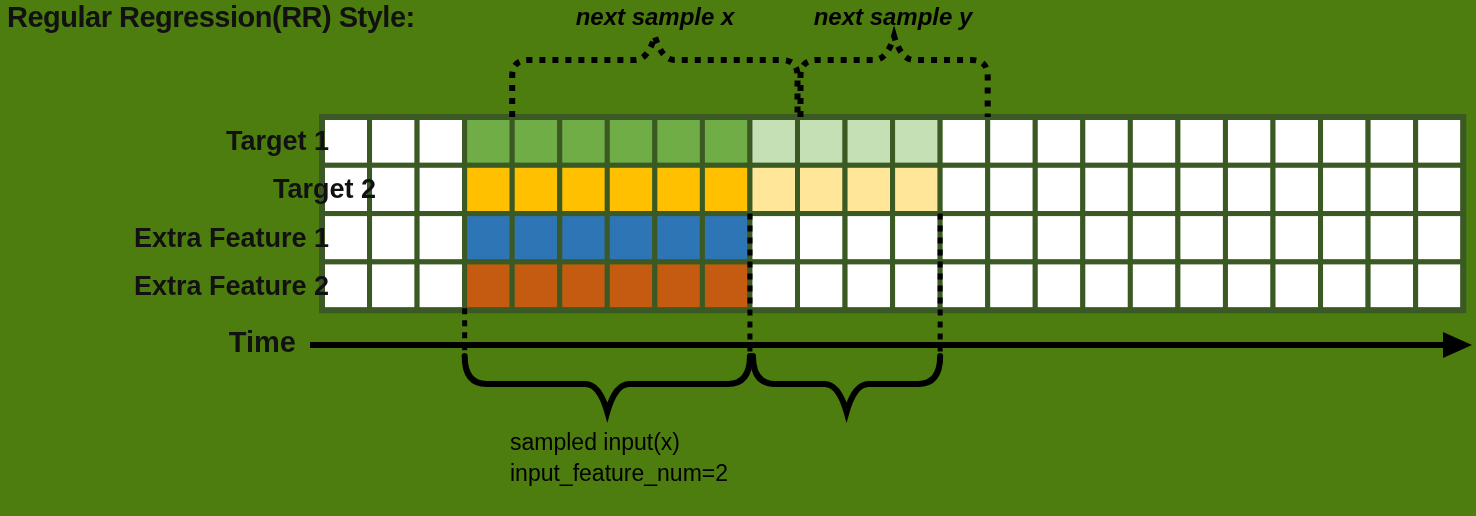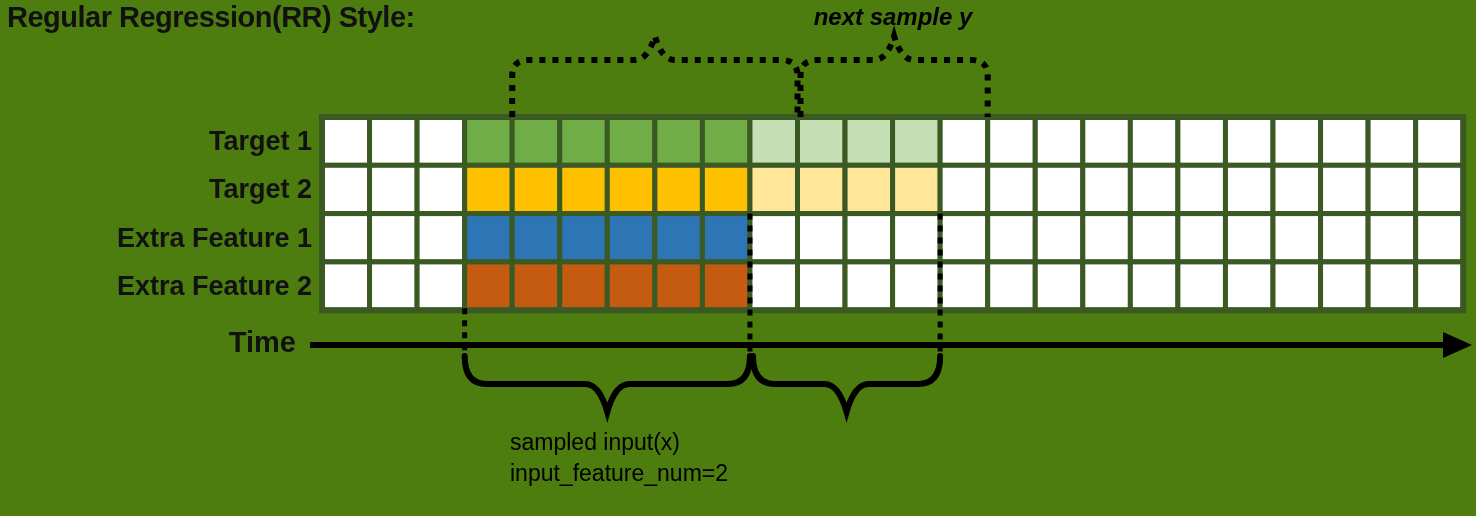--- a/index.html
+++ b/index.html
@@ -8,21 +8,21 @@
     font-family:"Liberation Sans", sans-serif; overflow:hidden;
   }
   .canvas svg { position:absolute; left:0; top:0; }
   .title {
     position:absolute; left:7px; top:1px; font-size:29px; font-weight:bold;
     color:#111; letter-spacing:-0.5px; white-space:nowrap;
   }
   .row-label {
     position:absolute; left:0; width:312px; height:48px;
     display:flex; align-items:center; justify-content:flex-end;
-    font-weight:bold; font-size:27px; color:#111; white-space:nowrap;
+    font-weight:bold; font-size:27px; color:#111; white-space:nowrap;padding-left:17px;
   }
   .brace-label {
     position:absolute; top:3px; width:320px; text-align:center;
     font-style:italic; font-size:24px; font-weight:600; color:#000; white-space:nowrap;
   }
   .time-label {
     position:absolute; left:140px; top:326px; width:156px; text-align:right;
     font-weight:bold; font-size:29px; color:#111;
   }
   .note {
@@ -138,24 +138,25 @@
       <path d="M 512.1999999999999 117 L 512.1999999999999 76 Q 512.1999999999999 60 528.1999999999999 60 L 634.8499999999999 60 Q 647.8499999999999 60 654.8499999999999 36 Q 661.8499999999999 60 674.8499999999999 60 L 781.4999999999999 60 Q 797.4999999999999 60 797.4999999999999 76 L 797.4999999999999 117" fill="none" stroke="#000" stroke-width="6" stroke-dasharray="6 7"></path>
       <path d="M 800.5 117 L 800.5 76 Q 800.5 60 816.5 60 L 874.1 60 Q 887.1 60 894.1 36 Q 901.1 60 914.1 60 L 971.7 60 Q 987.7 60 987.7 76 L 987.7 117" fill="none" stroke="#000" stroke-width="6" stroke-dasharray="6 7"></path>
       <line x1="310" y1="345" x2="1446" y2="345" stroke="#000" stroke-width="6"></line>
       <polygon points="1443,332 1472,345 1443,358" fill="#000"></polygon>
       <path d="M 464.65 356 Q 464.65 384 486.65 384 L 585.3 384 Q 599.3 384 607.3 412 Q 615.3 384 629.3 384 L 727.9499999999999 384 Q 749.9499999999999 384 749.9499999999999 356" fill="none" stroke="#000" stroke-width="6" stroke-linecap="round"></path>
       <path d="M 752.95 356 Q 752.95 384 774.95 384 L 824.5500000000001 384 Q 838.5500000000001 384 846.5500000000001 412 Q 854.5500000000001 384 868.5500000000001 384 L 918.1500000000001 384 Q 940.1500000000001 384 940.1500000000001 356" fill="none" stroke="#000" stroke-width="6" stroke-linecap="round"></path>
     </svg>
 
   <div class="title">Regular Regression(RR) Style:</div>
 
+  <div class="brace-label" style="left:495px;">next sample x</div>
   <div class="brace-label" style="left:733px;">next sample y</div>
 
   <div class="row-label" style="top:117px;">Target 1</div>
-  <div class="row-label" style="top:165px;">Target 2</div>
+  <div class="row-label" style="top:165px;margin-left:47px;">Target 2</div>
   <div class="row-label" style="top:214px;">Extra Feature 1</div>
   <div class="row-label" style="top:262px;">Extra Feature 2</div>
 
   <div class="time-label">Time</div>
 
   <div class="note" style="left:510px;">
     <div>sampled input(x)</div>
     <div>input_feature_num=2</div>
   </div>
 

